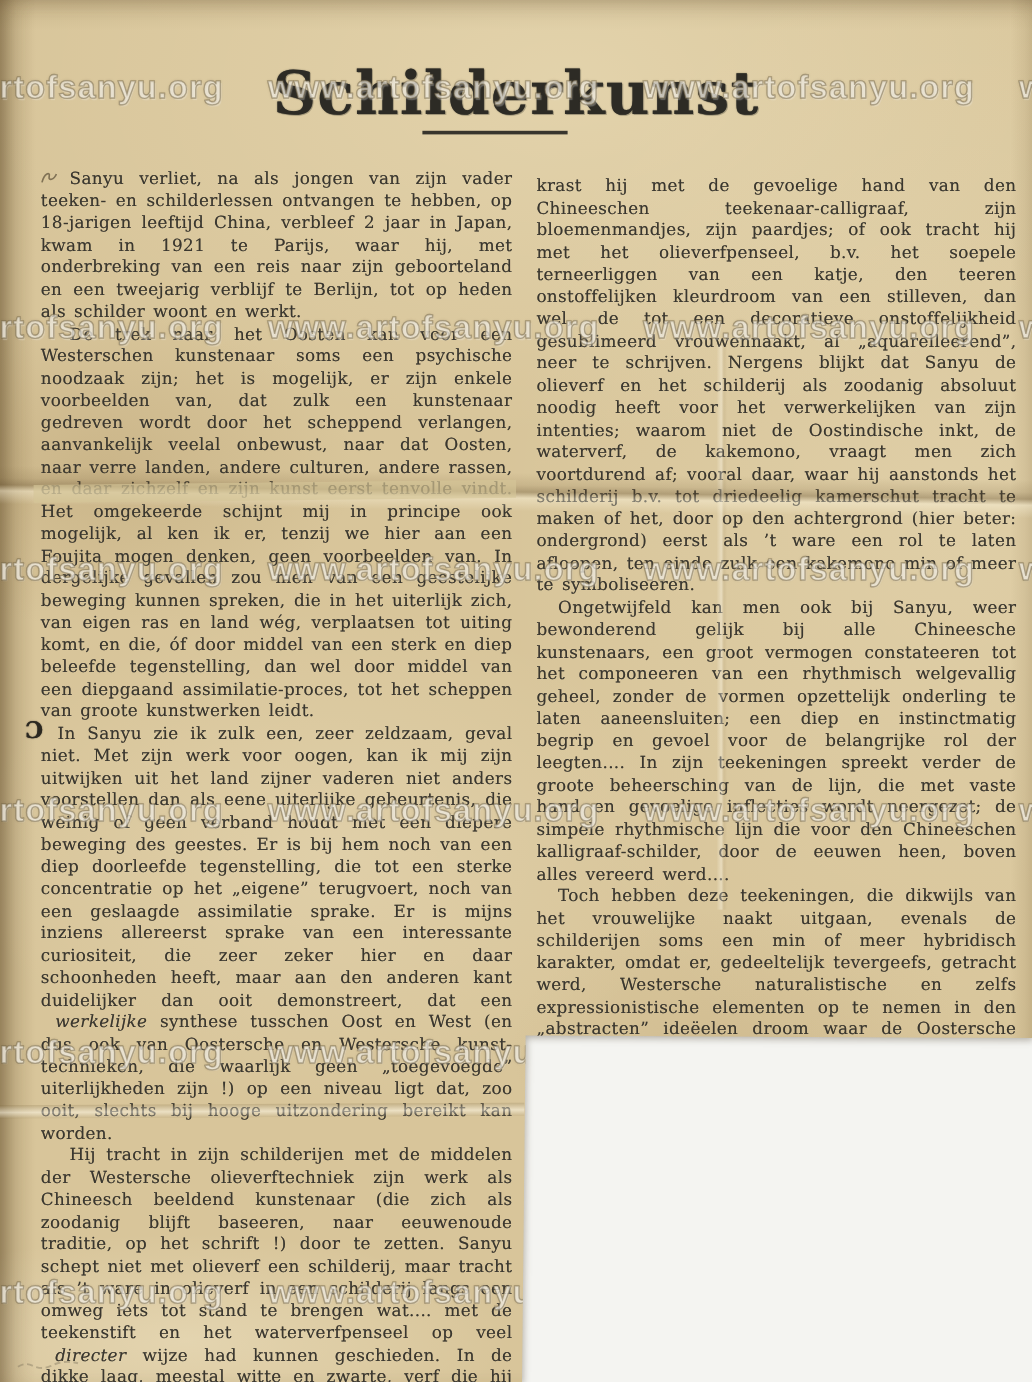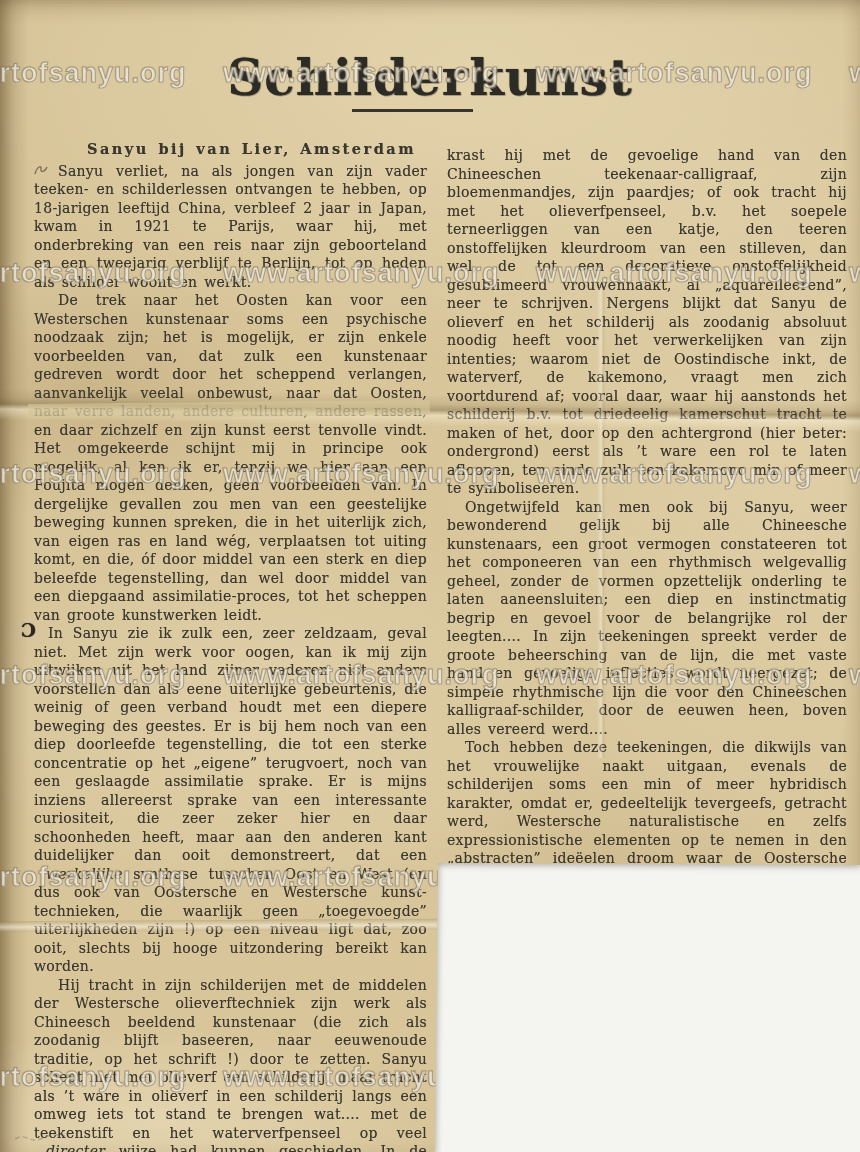--- a/index.html
+++ b/index.html
@@ -64,21 +64,20 @@
 <body>
 
 <div class="scan">
   <div class="paper-wrap">
     <div class="paper">
 
       <h1 class="title">Schilderkunst</h1>
       <div class="title-rule"></div>
 
       <div class="col col-left">
-        <div class="col-heading">Sanyu bij van Lier, Amsterdam</div>
         <p class="ind-lg rel">
           <span class="pen-mark">
             <svg width="16" height="14" viewBox="0 0 16 14">
               <path d="M2,11 C4,3 9,2 8,6 C7,10 12,9 14,4" stroke="#6a5c44" stroke-width="1.4" fill="none" opacity=".8"></path>
             </svg>
           </span><span>Sanyu verliet, na als jongen van zijn vader teeken- en schilderlessen ontvangen te hebben, op 18-jarigen leeftijd China, verbleef 2 jaar in Japan, kwam in 1921 te Parijs, waar hij, met onderbreking van een reis naar zijn geboorteland en een tweejarig verblijf te Berlijn, tot op heden als schilder woont en werkt.</span>
         </p>
         <p class="ind-lg"><span>De trek naar het Oosten kan voor een Westerschen kunstenaar soms een psychische noodzaak zijn; het is mogelijk, er zijn enkele voorbeelden van, dat zulk een kunstenaar gedreven wordt door het scheppend verlangen, aanvankelijk veelal onbewust, naar dat Oosten, naar verre landen, andere culturen, andere rassen, en daar zichzelf en zijn kunst eerst tenvolle vindt. Het omgekeerde schijnt mij in principe ook mogelijk, al ken ik er, tenzij we hier aan een Foujita mogen denken, geen voorbeelden van. In dergelijke gevallen zou men van een geestelijke beweging kunnen spreken, die in het uiterlijk zich, van eigen ras en land wég, verplaatsen tot uiting komt, en die, óf door middel van een sterk en diep beleefde tegenstelling, dan wel door middel van een diepgaand assimilatie-proces, tot het scheppen van groote kunstwerken leidt.</span></p>
         <p class="ind-sm rel">
           <span class="margin-mark">Ɔ</span><span>In Sanyu zie ik zulk een, zeer zeldzaam, geval niet. Met zijn werk voor oogen, kan ik mij zijn uitwijken uit het land zijner vaderen niet anders voorstellen dan als eene uiterlijke gebeurtenis, die weinig of geen verband houdt met een diepere beweging des geestes. Er is bij hem noch van een diep doorleefde tegenstelling, die tot een sterke concentratie op het „eigene” terugvoert, noch van een geslaagde assimilatie sprake. Er is mijns inziens allereerst sprake van een interessante curiositeit, die zeer zeker hier en daar schoonheden heeft, maar aan den anderen kant duidelijker dan ooit demonstreert, dat een </span><i>werkelijke</i><span> synthese tusschen Oost en West (en dus ook van Oostersche en Westersche kunst-technieken, die waarlijk geen „toegevoegde” uiterlijkheden zijn !) op een niveau ligt dat, zoo ooit, slechts bij hooge uitzondering bereikt kan worden.</span>

